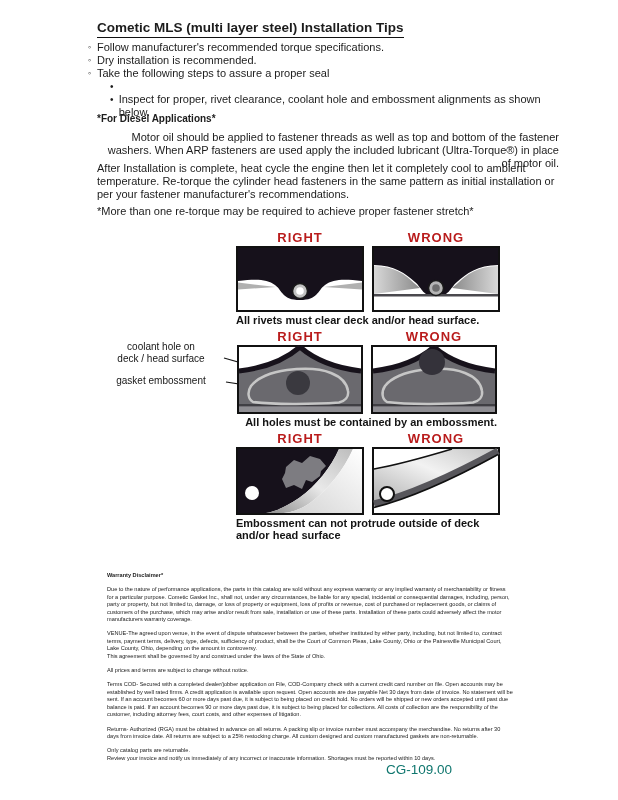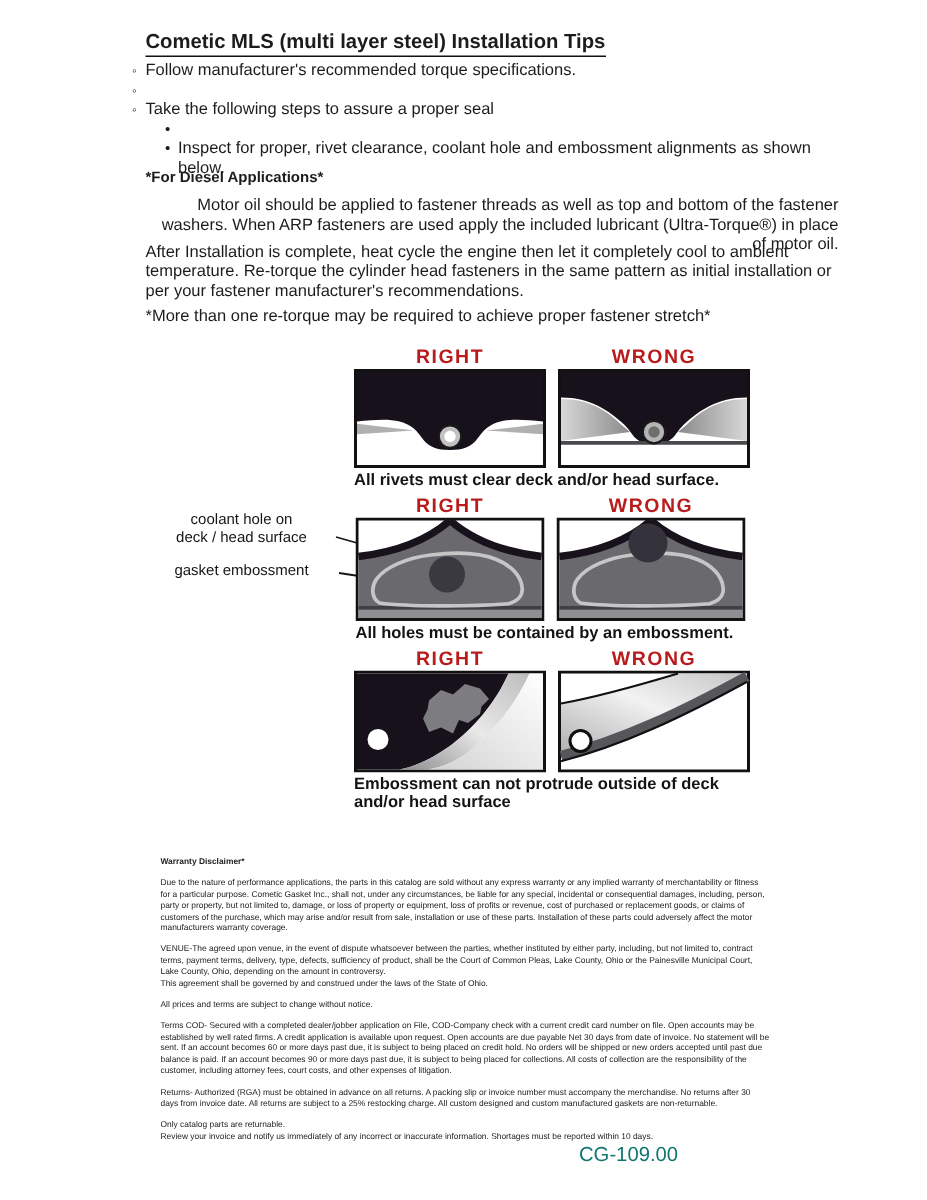--- a/index.html
+++ b/index.html
@@ -28,21 +28,21 @@
   
   .fig-label{font-size:13px;font-weight:bold;letter-spacing:1px;text-align:center;color:#b91c1c;}
   .fig-labels{display:flex;}
   .row13 .fig-labels .fig-label{width:128px;}
   .row13 .fig-labels .gap, .row13 .panels .gap{width:8px;}
   .row2 .fig-labels .fig-label{width:126px;}
   .row2 .fig-labels .gap, .row2 .panels .gap{width:8px;}
   .panels{display:flex;margin-top:1px;}
   svg.panel{display:block;}
   .caption{font-size:11px;font-weight:bold;line-height:12px;margin-top:2px;color:#141414;}
-  .caption.center{text-align:left;}
+  .caption.center{text-align:right;}
 
   .side-labels{left:100px;top:341px;width:122px;text-align:center;font-size:10px;line-height:12px;color:#161616;}
   .side-labels .second{margin-top:10px;}
 
   
   .legal{left:107px;top:572px;width:406px;font-size:5.6px;line-height:7.4px;color:#222;}
   .legal .lhead{font-weight:bold;margin-bottom:7px;}
   .legal p{margin:0 0 7px 0;}
   .legal p.tight{margin-bottom:0;}
   .footer-code{left:386px;top:762px;font-size:13.5px;color:#0f766e;}
@@ -52,20 +52,21 @@
 
 <div class="abs title">Cometic MLS (multi layer steel) Installation Tips</div>
 
 <div class="abs bullets">
   <div class="bullet-row">
     <span class="bullet-glyph">◦</span>
     <span>Follow manufacturer's recommended torque specifications.</span>
   </div>
   <div class="bullet-row">
     <span class="bullet-glyph">◦</span>
+    <span>Dry installation is recommended.</span>
   </div>
   <div class="bullet-row">
     <span class="bullet-glyph">◦</span>
     <span>Take the following steps to assure a proper seal</span>
   </div>
   <div class="bullet-row sub">
     <span class="bullet-glyph">•</span>
   </div>
   <div class="bullet-row sub">
     <span class="bullet-glyph">•</span>

